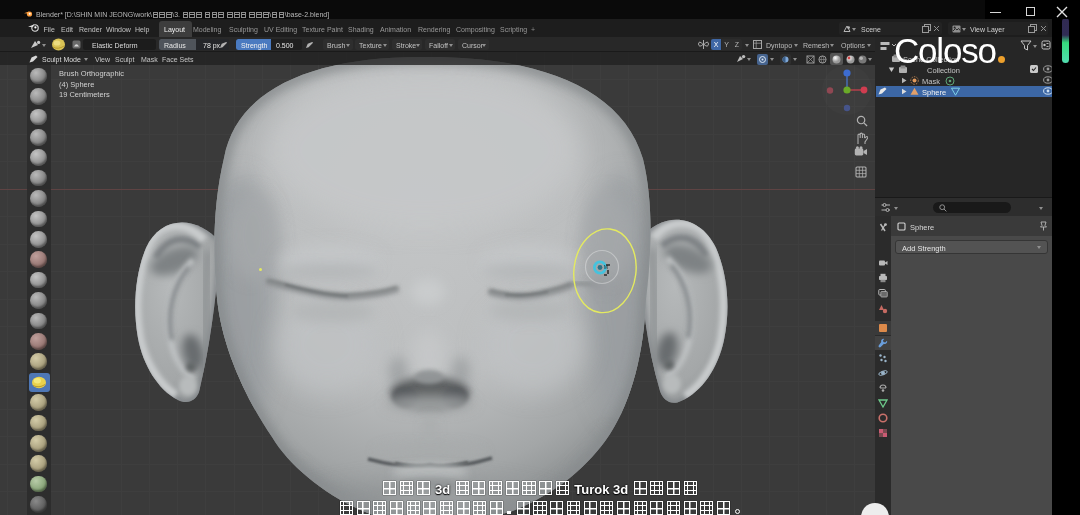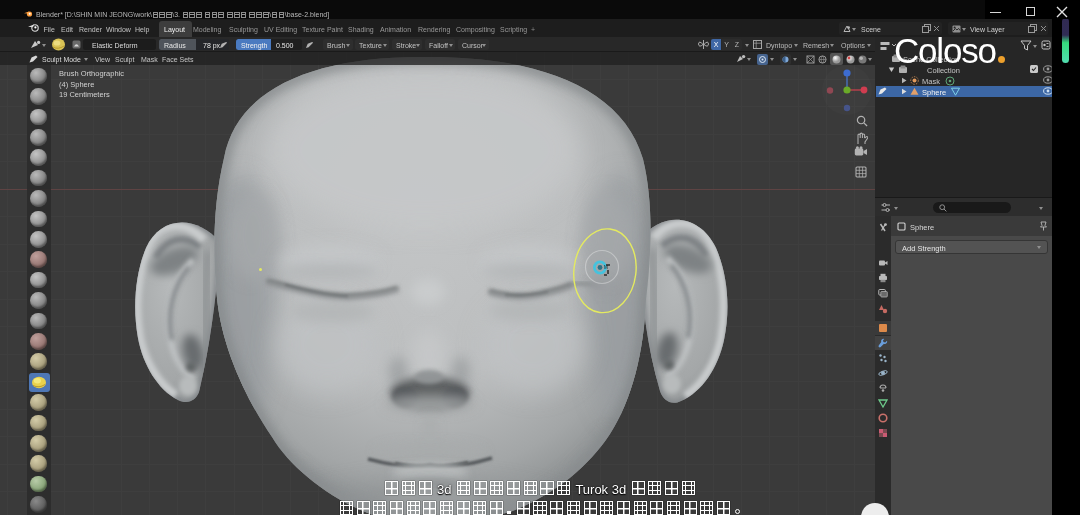--- a/index.html
+++ b/index.html
@@ -9,21 +9,21 @@
 .t75{font-size:7.5px;color:#c9c9c9;line-height:1}
 .chev{position:absolute;width:5px;height:3px}
 .chev:before{content:"";position:absolute;left:0;top:0;border-left:2.5px solid transparent;border-right:2.5px solid transparent;border-top:3px solid #909090}
 
 .cj{display:inline-block;width:13.1px;height:13.8px;margin:0 1.8px;border:1.5px solid #fff;vertical-align:-1px;
 background:linear-gradient(#fff,#fff) 0 55%/100% 1.5px no-repeat,linear-gradient(#fff,#fff) 50% 0/1.5px 100% no-repeat;
 box-shadow:0 0 1px rgba(0,0,0,.9)}
 .cj2{background:linear-gradient(#fff,#fff) 0 30%/100% 1.3px no-repeat,linear-gradient(#fff,#fff) 0 75%/100% 1.3px no-repeat,linear-gradient(#fff,#fff) 25% 0/1.3px 100% no-repeat,linear-gradient(#fff,#fff) 80% 0/1.3px 100% no-repeat}
 
 .kr{display:inline-block;width:5.6px;height:6px;border:1px solid #8d8d8d;margin:0 .6px;vertical-align:-0.5px;background:linear-gradient(#9a9a9a,#9a9a9a) 0 50%/100% 1px no-repeat}
-.sub{color:#fff;font-size:13px;font-weight:normal;text-shadow:0 1px 1px #000,0 0 2px #000;white-space:nowrap}
+.sub{color:#fff;font-size:13px;font-weight:bold;text-shadow:0 1px 1px #000,0 0 2px #000;white-space:nowrap}
 .chip{position:absolute;background:#2e2e2e;border-radius:2px;color:#cecece;font-size:7px;line-height:1}
 </style></head>
 <body>
 <div id="stage">
 
 <div class="abs" id="viewport" style="left:0;top:37px;width:875px;height:478px;background:#3a3a3a;overflow:hidden">
   <div class="abs" id="grid" style="left:0;top:0;width:100%;height:100%;
     background:
       repeating-linear-gradient(to right,transparent 0,transparent 27.2px,#3e3e3e 27.2px,#3e3e3e 28.2px),
       repeating-linear-gradient(to bottom,transparent 0,transparent 26.5px,#3e3e3e 26.5px,#3e3e3e 27.5px);

